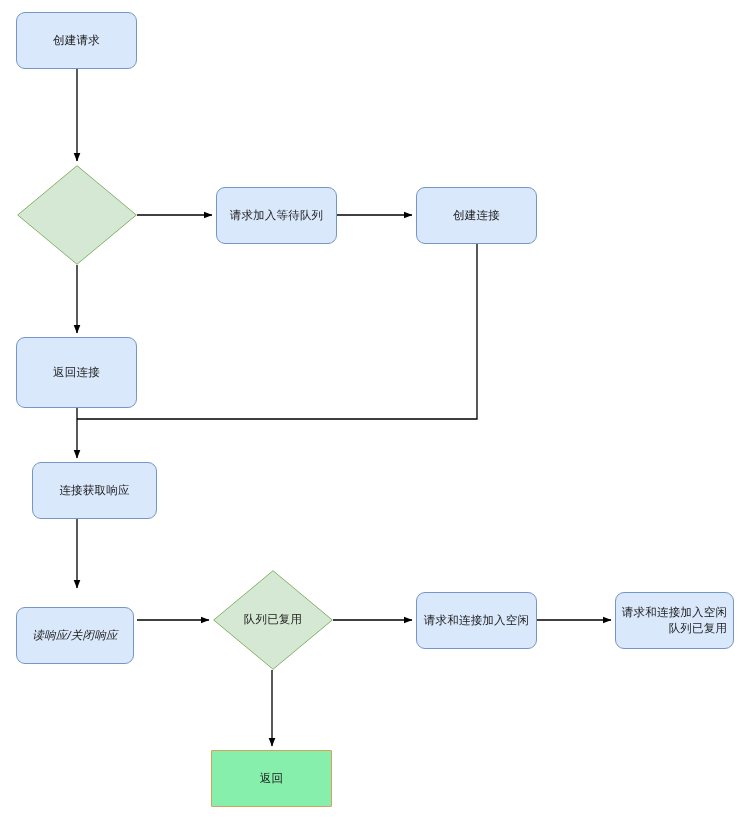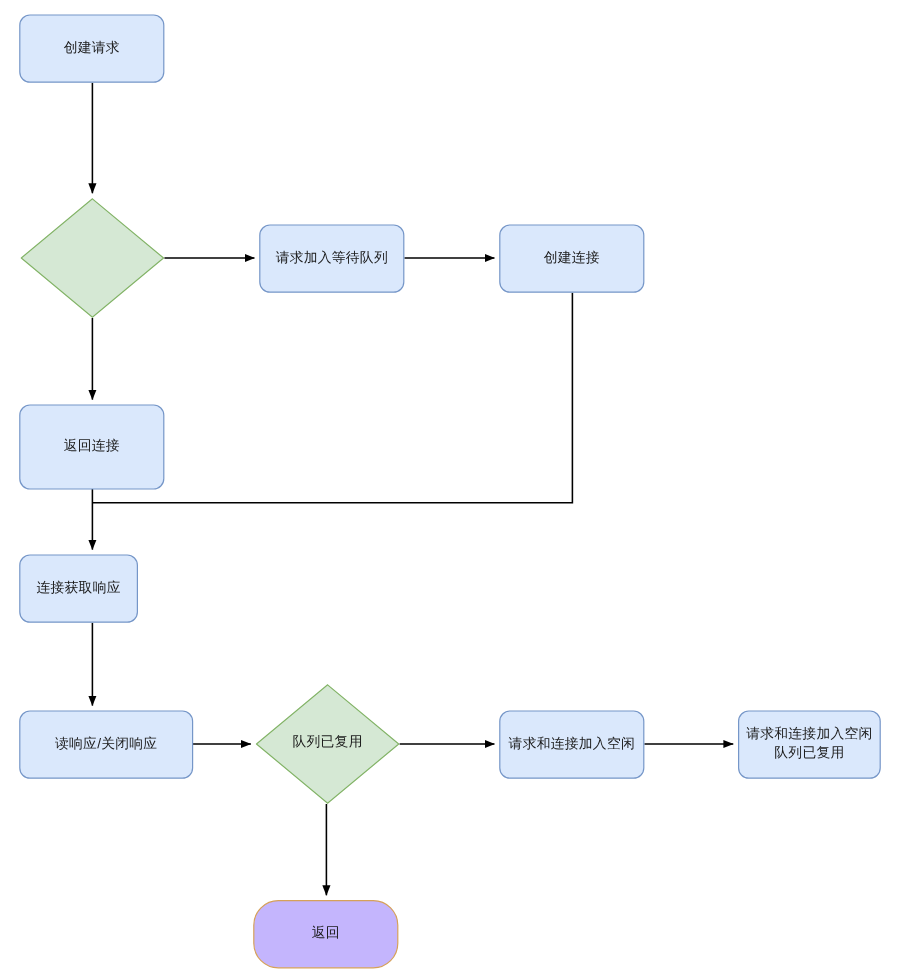--- a/index.html
+++ b/index.html
@@ -25,36 +25,36 @@
     width: 751px;
     height: 817px;
     pointer-events: none;
   }
   .node {
     position: absolute;
     box-sizing: border-box;
     display: flex;
     align-items: center;
     justify-content: center;
-    text-align: center;
+    text-align: right;
     font-size: 11.5px;
     line-height: 1.35;
     color: #1b1b1b;
     letter-spacing: 0.2px;
     white-space: pre-line;
   }
   .node.process {
     border-radius: 9px;
     border: 1px solid #7596c8;
     background: #dae8fc;
   }
   .node.terminator {
-    border-radius: 21px;
+    border-radius: 1px;
     border: 1px solid #d6a15a;
-    background: #c4b5fd;
+    background: #86efac;
   }
   .node.decision {
     border: none;
     background: transparent;
   }
   .diamond-shape {
     position: absolute;
     left: 0;
     top: 0;
     width: 100%;
@@ -93,22 +93,22 @@
   </svg>
 
   <div id="node-layer">
       <div class="node process" style="left: 16px; top: 12px; width: 121px; height: 57px;"><span>创建请求</span></div>
       <div class="node decision" style="left: 17px; top: 165px; width: 120px; height: 100px;"><svg class="diamond-shape" viewBox="0 0 120 100" preserveAspectRatio="none">
           <polygon points="60,0.7 119.3,50 60,99.3 0.7,50" fill="#d5e8d4" stroke="#82b366" stroke-width="1"></polygon>
         </svg></div>
       <div class="node process" style="left: 216px; top: 187px; width: 121px; height: 57px; font-family: Liberation Serif, serif;"><span>请求加入等待队列</span></div>
       <div class="node process" style="left: 416px; top: 187px; width: 121px; height: 57px;"><span>创建连接</span></div>
       <div class="node process" style="left: 16px; top: 337px; width: 121px; height: 71px;"><span>返回连接</span></div>
-      <div class="node process" style="left: 16px; top: 462px; width: 99px; height: 57px;"><span>连接获取响应</span></div>
-      <div class="node process" style="left: 16px; top: 592px; width: 145px; height: 57px;"><span>读响应/关闭响应</span></div>
+      <div class="node process" style="left: 32px; top: 462px; width: 125px; height: 57px;"><span>连接获取响应</span></div>
+      <div class="node process" style="left: 16px; top: 607px; width: 118px; height: 57px; font-style: italic;"><span>读响应/关闭响应</span></div>
       <div class="node decision" style="left: 213px; top: 570px; width: 120px; height: 100px;"><svg class="diamond-shape" viewBox="0 0 120 100" preserveAspectRatio="none">
           <polygon points="60,0.7 119.3,50 60,99.3 0.7,50" fill="#d5e8d4" stroke="#82b366" stroke-width="1"></polygon>
         </svg><span class="diamond-label">队列已复用</span></div>
       <div class="node process" style="left: 416px; top: 592px; width: 121px; height: 57px;"><span>请求和连接加入空闲</span></div>
       <div class="node process" style="left: 615px; top: 592px; width: 119px; height: 57px;"><span>请求和连接加入空闲
 队列已复用</span></div>
       <div class="node terminator" style="left: 211px; top: 750px; width: 121px; height: 57px;"><span>返回</span></div>
     </div>
 
 </div>

